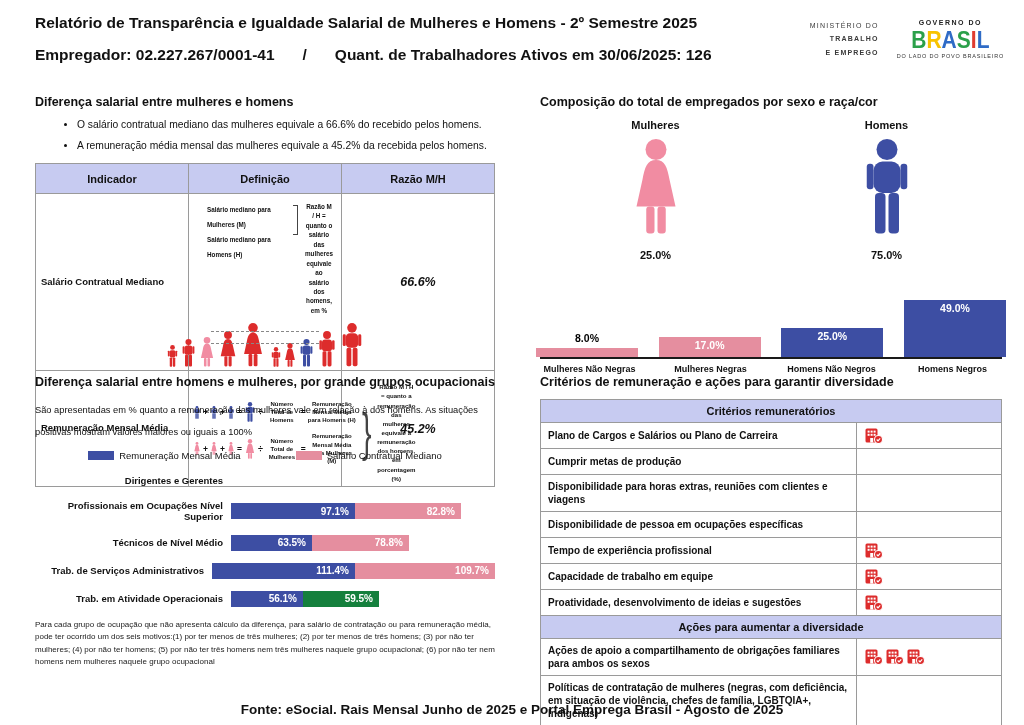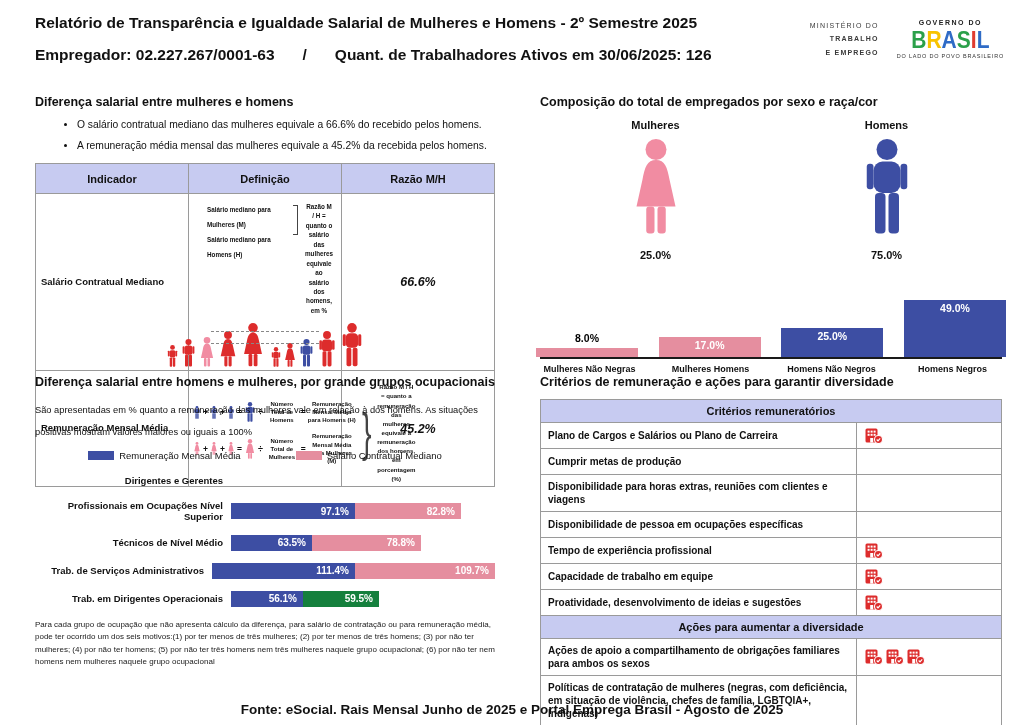--- a/index.html
+++ b/index.html
@@ -91,21 +91,21 @@
 </style>
 </head>
 <body>
 
 <div class="page">
 
   <div class="hdr">
     <div class="hdr-titles">
       <h1>Relatório de Transparência e Igualdade Salarial de Mulheres e Homens - 2º Semestre 2025</h1>
       <h2>
-        <span>Empregador: 02.227.267/0001-63</span><span class="hdr-sep">/</span><span>Quant. de Trabalhadores Ativos em 30/06/2025: 126</span>
+        <span>Empregador: 02.227.267/0001-41</span><span class="hdr-sep">/</span><span>Quant. de Trabalhadores Ativos em 30/06/2025: 126</span>
       </h2>
     </div>
     <div class="hdr-logos">
       <div class="ministry">
         <div>MINISTÉRIO DO</div>
         <div class="b">TRABALHO</div>
         <div class="b">E EMPREGO</div>
       </div>
       <div class="gov">
         <div class="gov-top">GOVERNO DO</div>
@@ -352,21 +352,21 @@
           </div>
           <div class="comp-col">
             <div class="comp-bar" style="height: 29px; background: rgb(61, 78, 163);">25.0%</div>
           </div>
           <div class="comp-col">
             <div class="comp-bar" style="height: 57px; background: rgb(61, 78, 163);">49.0%</div>
           </div>
         </div>
       <div class="comp-cats" id="comp-cats">
           <div class="comp-cat">Mulheres Não Negras</div>
-          <div class="comp-cat">Mulheres Homens</div>
+          <div class="comp-cat">Mulheres Negras</div>
           <div class="comp-cat">Homens Não Negros</div>
           <div class="comp-cat">Homens Negros</div>
         </div>
     </div>
   </div>
 
   <div class="q-bl">
     <h3 class="sec">Diferença salarial entre homens e mulheres, por grande grupos ocupacionais</h3>
     <p class="occ-desc">São apresentadas em % quanto a remuneração das mulheres vale em relação à dos homens. As situações positivas mostram valores maiores ou iguais a 100%</p>
     <div class="legend" id="occ-legend">
@@ -388,32 +388,32 @@
           <div class="occ-label">Profissionais em Ocupações Nível Superior</div>
           <div class="occ-bars">
             <div class="occ-bar" style="width: 124px; background: rgb(61, 78, 163);">97.1%</div>
             <div class="occ-bar" style="width: 106px; background: rgb(229, 142, 159);">82.8%</div>
           </div>
         </div>
         <div class="occ-row">
           <div class="occ-label">Técnicos de Nível Médio</div>
           <div class="occ-bars">
             <div class="occ-bar" style="width: 81px; background: rgb(61, 78, 163);">63.5%</div>
-            <div class="occ-bar" style="width: 109px; background: rgb(229, 142, 159);">78.8%</div>
+            <div class="occ-bar" style="width: 97px; background: rgb(229, 142, 159);">78.8%</div>
           </div>
         </div>
         <div class="occ-row">
           <div class="occ-label">Trab. de Serviços Administrativos</div>
           <div class="occ-bars">
             <div class="occ-bar" style="width: 143px; background: rgb(61, 78, 163);">111.4%</div>
             <div class="occ-bar" style="width: 140px; background: rgb(229, 142, 159);">109.7%</div>
           </div>
         </div>
         <div class="occ-row">
-          <div class="occ-label">Trab. em Dirigentes Operacionais</div>
+          <div class="occ-label">Trab. em Atividade Operacionais</div>
           <div class="occ-bars">
             <div class="occ-bar" style="width: 72px; background: rgb(61, 78, 163);">56.1%</div>
             <div class="occ-bar" style="width: 76px; background: #15803d;">59.5%</div>
           </div>
         </div>
       </div>
     <p class="occ-note">Para cada grupo de ocupação que não apresenta cálculo da diferença, para salário de contratação ou para remuneração média, pode ter ocorrido um dos seis motivos:(1) por ter menos de três mulheres; (2) por ter menos de três homens; (3) por não ter mulheres; (4) por não ter homens; (5) por não ter três homens nem três mulheres naquele grupo ocupacional; (6) por não ter nem homens nem mulheres naquele grupo ocupacional</p>
   </div>
 
   <div class="q-br">

